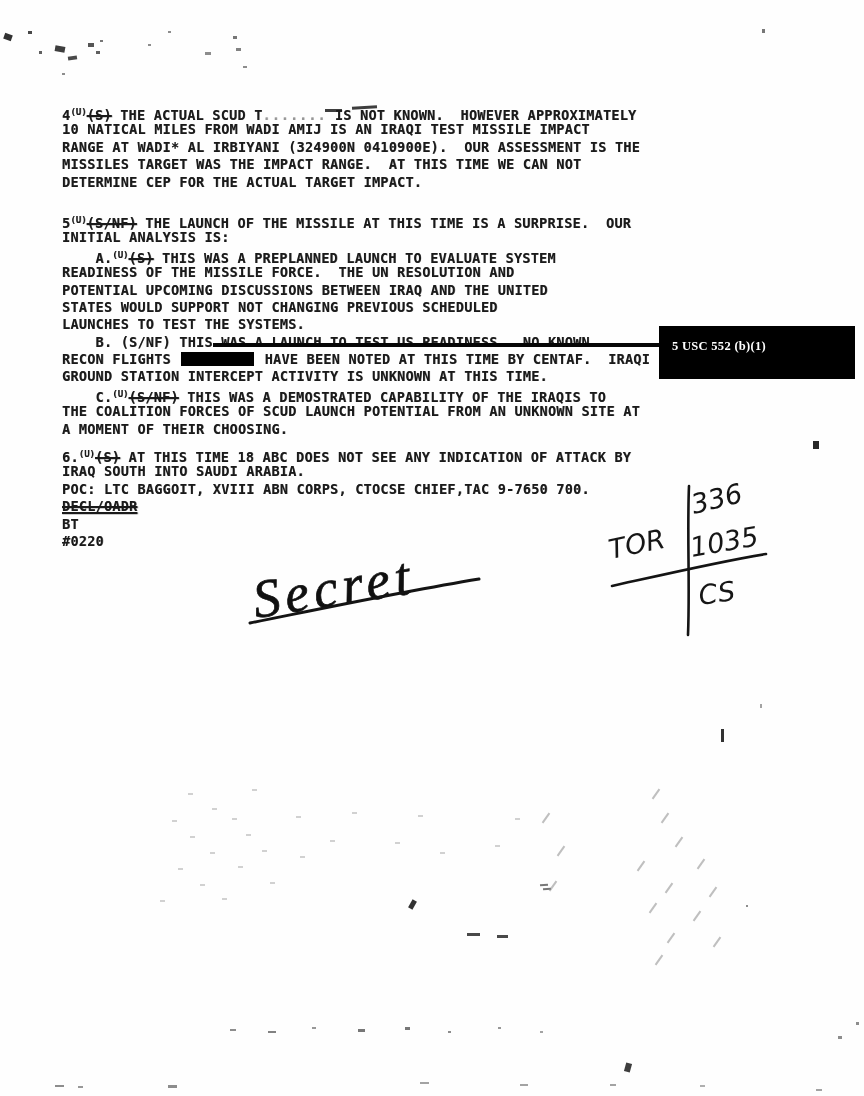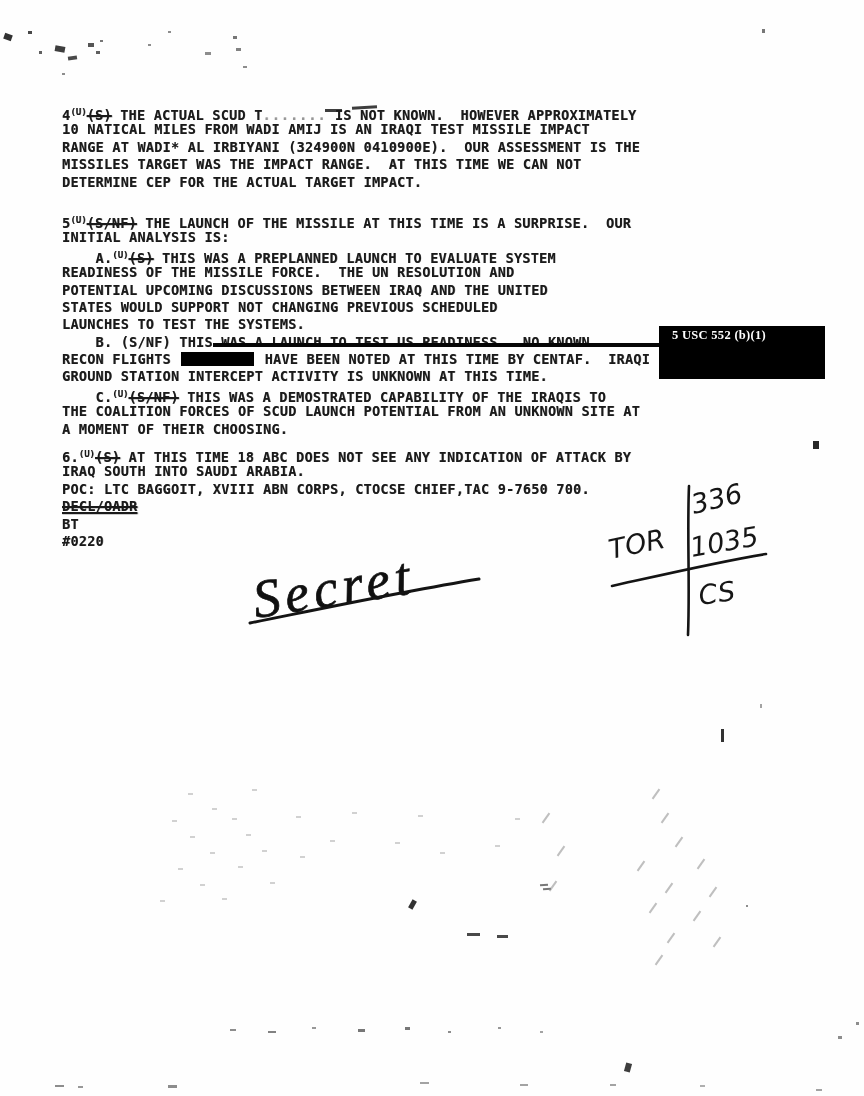--- a/index.html
+++ b/index.html
@@ -25,22 +25,22 @@
   .seg-strikeul{text-decoration:underline line-through;text-decoration-thickness:2px;}
   .seg-dots{opacity:.45;letter-spacing:1px;}
   .seg-redact{
     display:inline-block;width:73px;height:14px;background:#000;
     vertical-align:-2px;margin:0 2px;
   }
   
   #leader-line{position:absolute;left:213px;top:343px;width:447px;height:3.5px;background:#060606;}
   
   #redaction-box{
-    position:absolute;left:659px;top:326px;width:166px;height:53px;background:#000;
-    color:#fff;box-sizing:border-box;padding:2px 0 0 13px;
+    position:absolute;left:659px;top:326px;width:196px;height:53px;background:#000;
+    color:#fff;box-sizing:border-box;padding:13px 0 0 13px;
     font:700 12.5px "Liberation Serif",serif;letter-spacing:.3px;
   }
   
   #overlay{position:absolute;left:0;top:0;width:864px;height:1096px;pointer-events:none;}
   .stamp-text{
     font-family:"Liberation Serif",serif;font-style:italic;font-size:54px;
     letter-spacing:5px;fill:#101010;stroke:#101010;stroke-width:.7;
   }
   .hand-text{
     font-family:"DejaVu Sans",sans-serif;font-style:italic;font-size:27px;fill:#161616;

